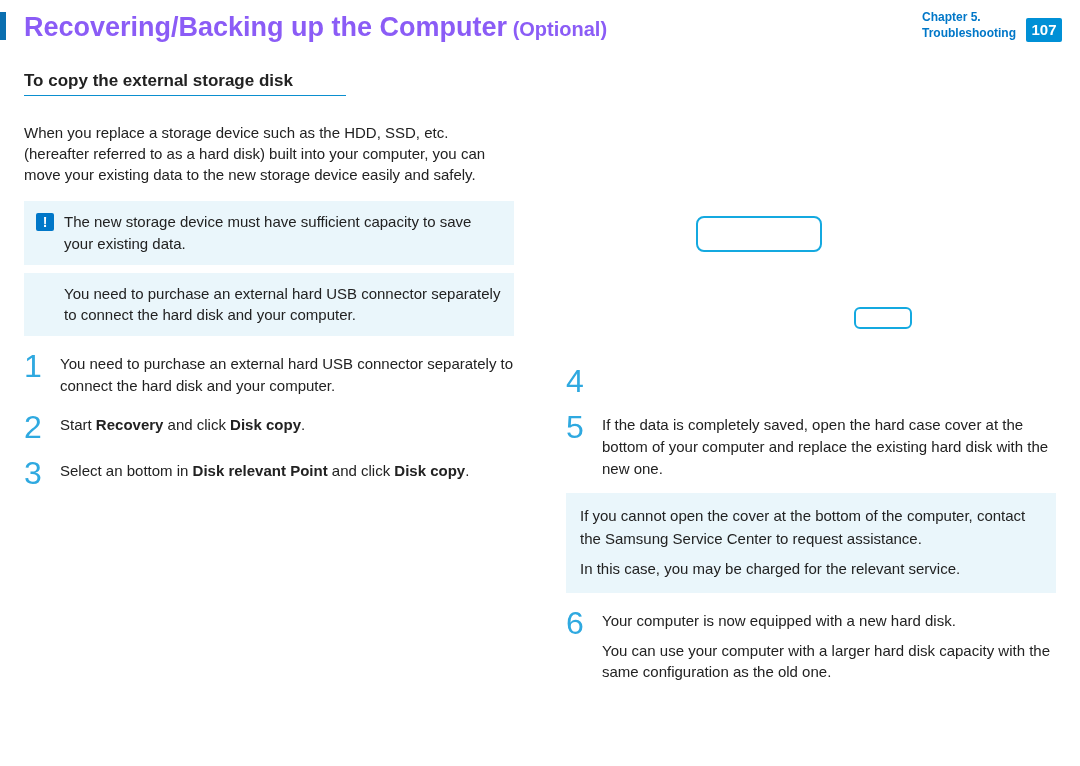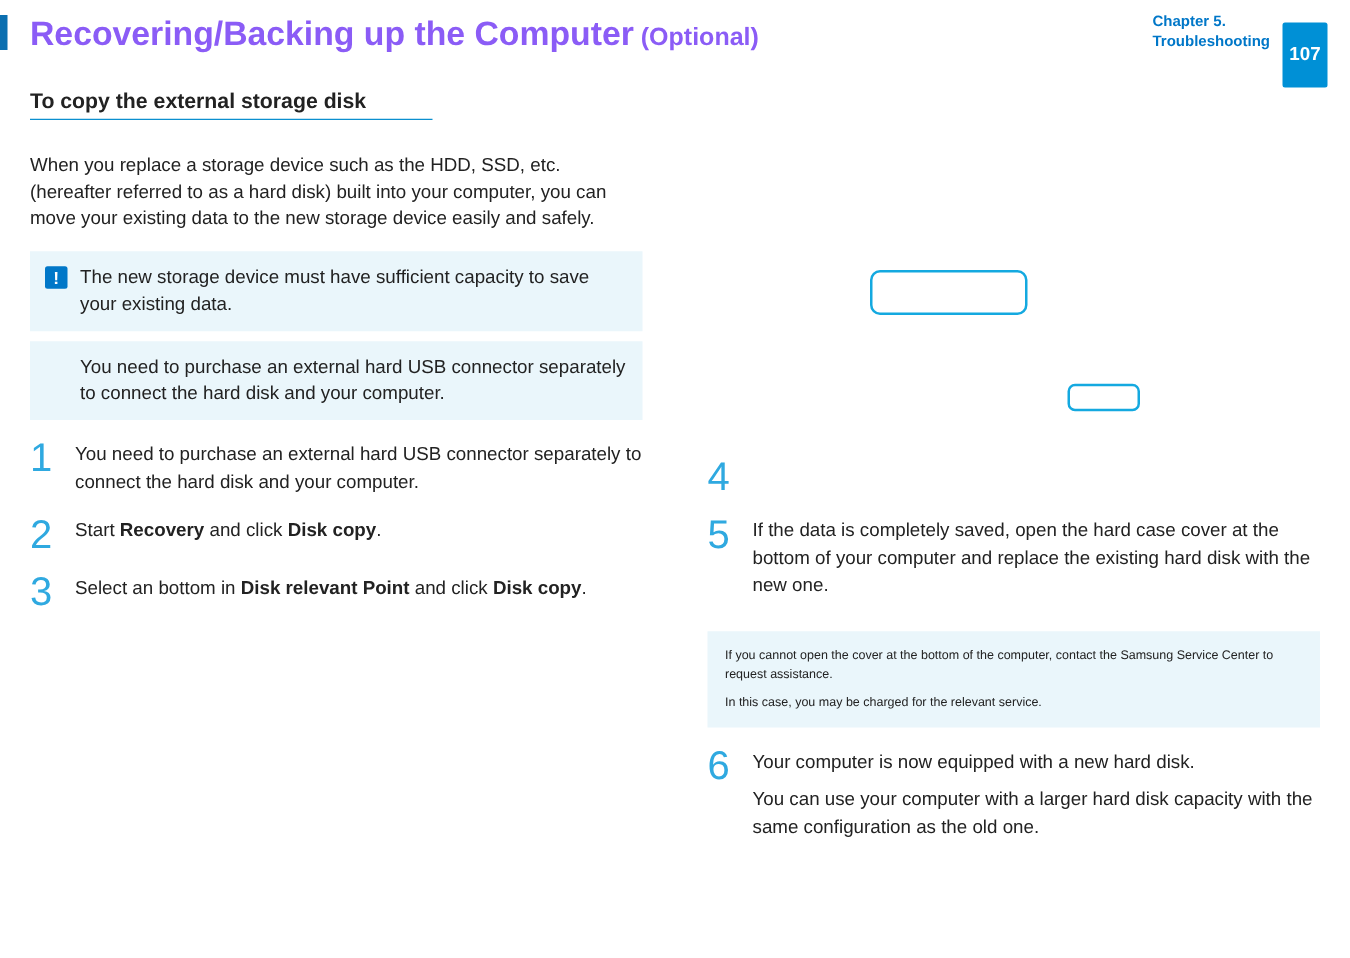--- a/index.html
+++ b/index.html
@@ -41,21 +41,21 @@
     font-size: 12px;
     font-weight: 700;
     color: #0077c8;
     line-height: 1.3;
   }
   .page-badge {
     position: absolute;
     top: 8px;
     right: -6px;
     width: 36px;
-    height: 52px;
+    height: 24px;
     background: #0090d6;
     color: #fff;
     font-size: 15px;
     font-weight: 700;
     display: flex;
     align-items: center;
     justify-content: center;
     border-radius: 2px;
   }
   .chapter-text {
@@ -161,23 +161,23 @@
     left: 288px;
     width: 58px;
     height: 22px;
     border: 2px solid #14a9e0;
     border-radius: 6px;
   }
 
   .note-box-plain {
     background: #eaf6fb;
     padding: 12px 14px;
-    font-size: 10px;
+    font-size: 15px;
     line-height: 1.5;
-    margin: 26px 0 6px 0;
+    margin: 14px 0 6px 0;
   }
   .note-box-plain p { margin-bottom: 8px; }
   .note-box-plain p:last-child { margin-bottom: 0; }
 </style>
 </head>
 <body>
 
 <div class="header">
   <div class="header-bar"></div>
   <h1 class="title">

